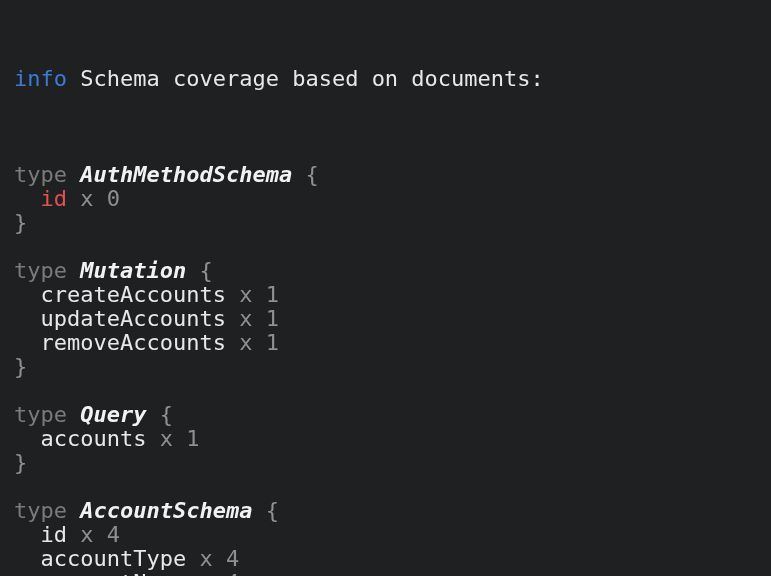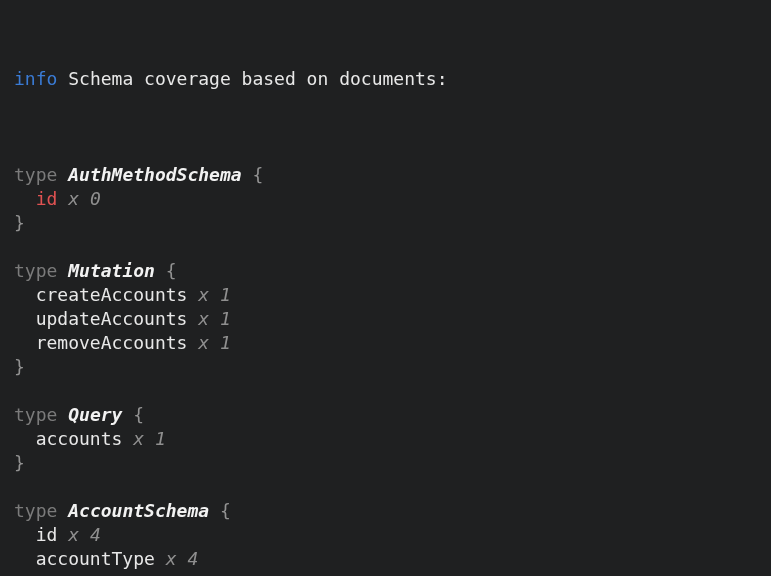--- a/index.html
+++ b/index.html
@@ -21,37 +21,37 @@
     width: 771px;
     height: 576px;
     overflow: hidden;
   }
   .terminal {
     box-sizing: border-box;
     width: 655px;
     height: 576px;
     padding: 19px 10px 5px 14px;
     font-family: "DejaVu Sans Mono", monospace;
-    font-size: 18px;
+    font-size: 22px;
     line-height: 24px;
     color: var(--text);
     white-space: pre;
   }
   .line { height: 24px; }
   .header-line { margin-bottom: 24px; }
   .type-block { margin-bottom: 24px; }
   .type-block:last-child { margin-bottom: 0; }
   .info-label { color: var(--info-blue); }
   .kw { color: var(--keyword-gray); }
   .type-name { color: var(--type-name); font-weight: bold; font-style: italic; }
   .brace { color: var(--brace-gray); }
   .field-line { padding-left: 2ch; }
   .field-name { color: var(--text); }
   .field-name.uncovered { color: var(--uncovered-red); }
-  .count { color: var(--count-gray); font-style: italic; }
+  .count { color: var(--count-gray); }
 </style>
 </head>
 <body>
 
 <div class="terminal">
   <div class="line header-line"><span class="info-label">info</span> <span>Schema coverage based on documents:</span></div>
   <div><div class="type-block"><div class="line type-header-line"><span class="kw">type</span> <span class="type-name">AuthMethodSchema</span> <span class="brace">{</span></div><div class="line field-line"><span class="field-name uncovered">id</span> <span class="count"><span>x</span> <span>0</span></span></div><div class="line close-line"><span class="brace">}</span></div></div><div class="type-block"><div class="line type-header-line"><span class="kw">type</span> <span class="type-name">Mutation</span> <span class="brace">{</span></div><div class="line field-line"><span class="field-name">createAccounts</span> <span class="count"><span>x</span> <span>1</span></span></div><div class="line field-line"><span class="field-name">updateAccounts</span> <span class="count"><span>x</span> <span>1</span></span></div><div class="line field-line"><span class="field-name">removeAccounts</span> <span class="count"><span>x</span> <span>1</span></span></div><div class="line close-line"><span class="brace">}</span></div></div><div class="type-block"><div class="line type-header-line"><span class="kw">type</span> <span class="type-name">Query</span> <span class="brace">{</span></div><div class="line field-line"><span class="field-name">accounts</span> <span class="count"><span>x</span> <span>1</span></span></div><div class="line close-line"><span class="brace">}</span></div></div><div class="type-block"><div class="line type-header-line"><span class="kw">type</span> <span class="type-name">AccountSchema</span> <span class="brace">{</span></div><div class="line field-line"><span class="field-name">id</span> <span class="count"><span>x</span> <span>4</span></span></div><div class="line field-line"><span class="field-name">accountType</span> <span class="count"><span>x</span> <span>4</span></span></div><div class="line field-line"><span class="field-name">accountName</span> <span class="count"><span>x</span> <span>4</span></span></div></div></div>
 </div>
 
 </body></html>

